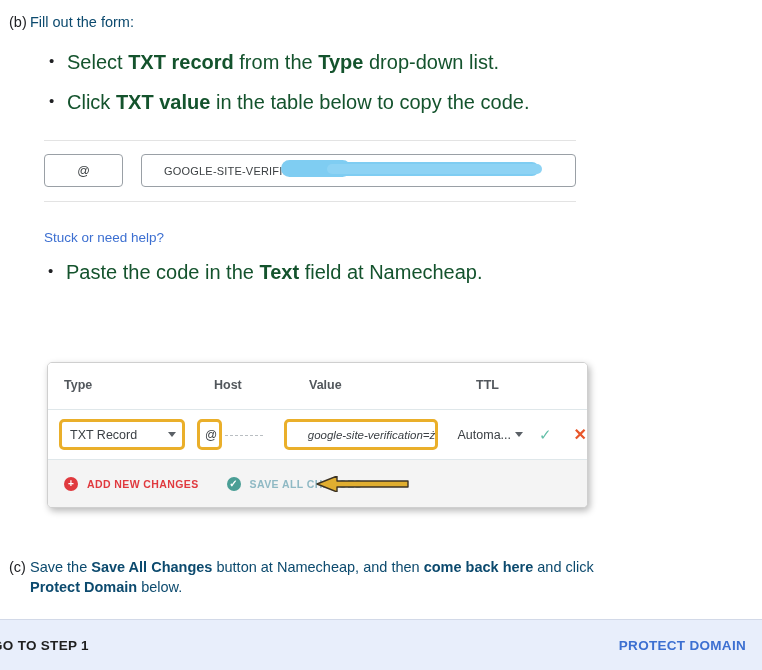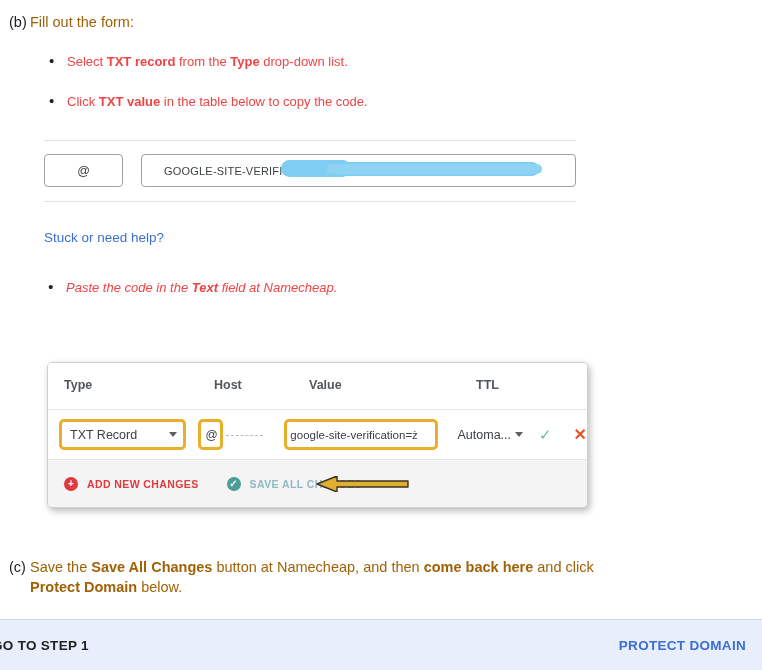--- a/index.html
+++ b/index.html
@@ -27,35 +27,35 @@
     font-size: 14.5px;
     line-height: 20px;
     color: #202124;
     padding-left: 9px;
     box-sizing: border-box;
   }
   .step-body {
     flex: 1 1 auto;
     font-size: 14.5px;
     line-height: 20px;
-    color: #a16207;
+    color: #0c4a6e;
   }
   b { font-weight: bold; }
 
   .bullet-list {
     margin: 0;
     padding: 0;
     list-style: none;
   }
   .bullet-item {
     position: relative;
-    font-size: 13px;
+    font-size: 20px;
     line-height: 20px;
     padding-left: 22px;
-    color: #ef4444;
+    color: #14532d;
   }
   .bullet-item::before {
     content: "\2022";
     position: absolute;
     left: 4px;
     top: -1px;
     font-size: 15px;
     color: #202124;
   }
 
@@ -156,21 +156,21 @@
   .help-link {
     display: inline-block;
     margin-top: 28px;
     font-size: 13.5px;
     color: #3c6fd1;
     text-decoration: none;
     cursor: pointer;
   }
 
   
-  #mid-text { top: 278px; left: 44px; width: 620px; font-style: italic; }
+  #mid-text { top: 262px; left: 44px; width: 620px; }
   #mid-note { margin-top: 23px; font-size: 14.5px; line-height: 20px; padding-left: 1px; }
 
   
   #nc-card {
     top: 362px;
     left: 47px;
     width: 539px;
     background: #ffffff;
     border: 1px solid #cfcfcf;
     border-radius: 5px;
@@ -238,22 +238,23 @@
   .dotted {
     width: 40px;
     height: 1px;
     border-bottom: 1px dashed #b9bec2;
     margin-left: 3px;
   }
   .nc-value {
     width: 162px;
     height: 31px;
     margin-left: 21px;
-    padding-left: 3px;
+    padding-left: 21px;
     overflow: hidden;
+    font-style: italic;
   }
   .nc-value .lbl {
     font-size: 11.5px;
     color: #3b4045;
     white-space: nowrap;
   }
   .nc-ttl {
     display: flex;
     align-items: center;
     margin-left: 20px;

